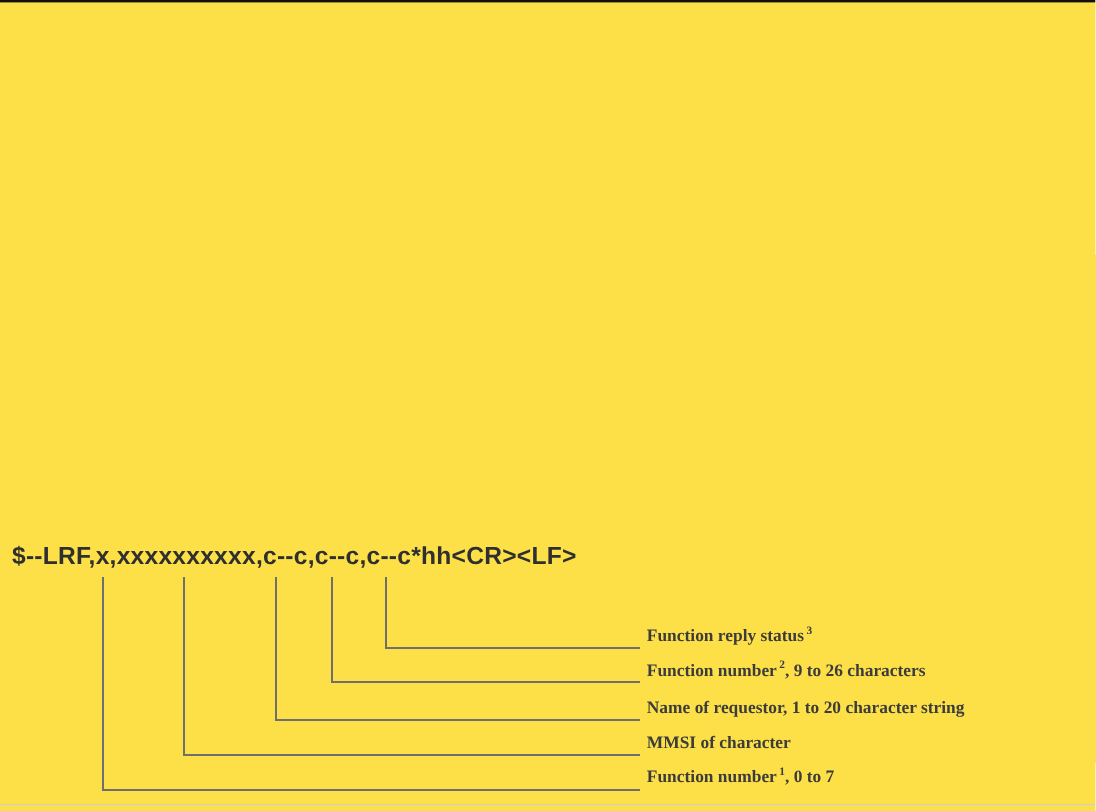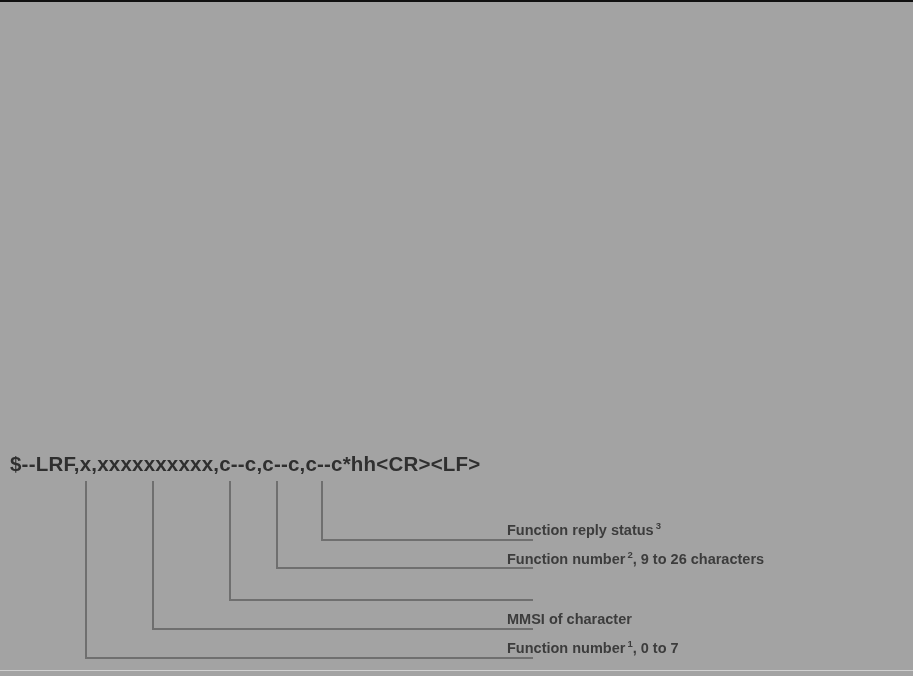--- a/index.html
+++ b/index.html
@@ -7,21 +7,21 @@
     padding: 0;
     background: #ffffff;
   }
   body {
     font-family: "Liberation Sans", sans-serif;
   }
   #page {
     position: relative;
     width: 913px;
     height: 676px;
-    background: #a3a3a3;
+    background: #fde047;
     overflow: hidden;
   }
   .top-rule {
     position: absolute;
     left: 0;
     top: 0;
     width: 913px;
     height: 2px;
     background: #111111;
   }
@@ -46,26 +46,26 @@
   }
   #leader-svg {
     position: absolute;
     left: 0;
     top: 0;
     width: 913px;
     height: 676px;
   }
   .label {
     position: absolute;
-    left: 507px;
+    left: 539px;
     font-size: 14.5px;
     font-weight: 700;
     color: #3c3c3c;
     white-space: nowrap;
-    font-family: Liberation Sans, sans-serif;
+    font-family: Liberation Serif, serif;
     text-align: right;
   }
   .label sup {
     font-size: 9.5px;
     font-weight: 700;
     vertical-align: super;
     line-height: 0;
     padding-left: 2px;
   }
   .lbl-0 { top: 522px; }
@@ -92,20 +92,23 @@
     </svg>
 
   <div class="label lbl-0">
     <span>Function reply status</span><sup>3</sup><span></span>
   </div>
 
   <div class="label lbl-1">
     <span>Function number</span><sup>2</sup><span>, 9 to 26 characters</span>
   </div>
 
+  <div class="label lbl-2">
+    <span>Name of requestor, 1 to 20 character string</span><sup></sup><span></span>
+  </div>
 
   <div class="label lbl-3">
     <span>MMSI of character</span><sup></sup><span></span>
   </div>
 
   <div class="label lbl-4">
     <span>Function number</span><sup>1</sup><span>, 0 to 7</span>
   </div>
 
   <div class="bottom-rule"></div>

